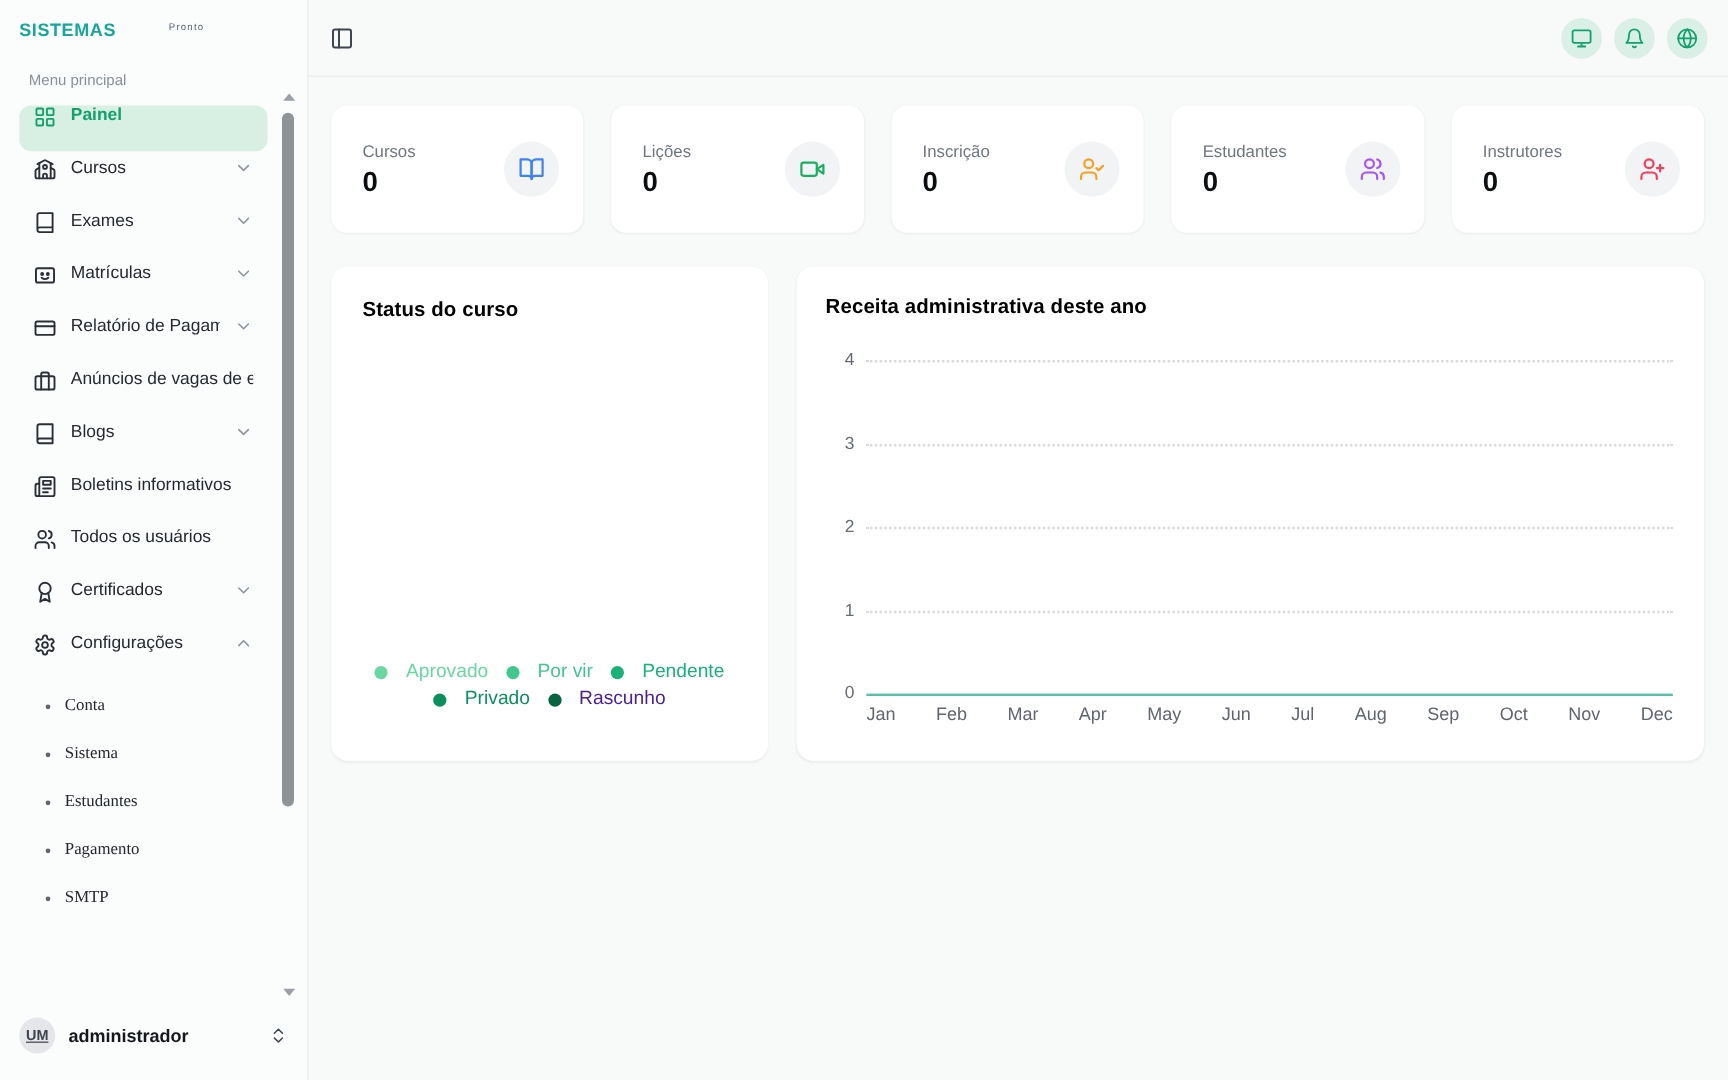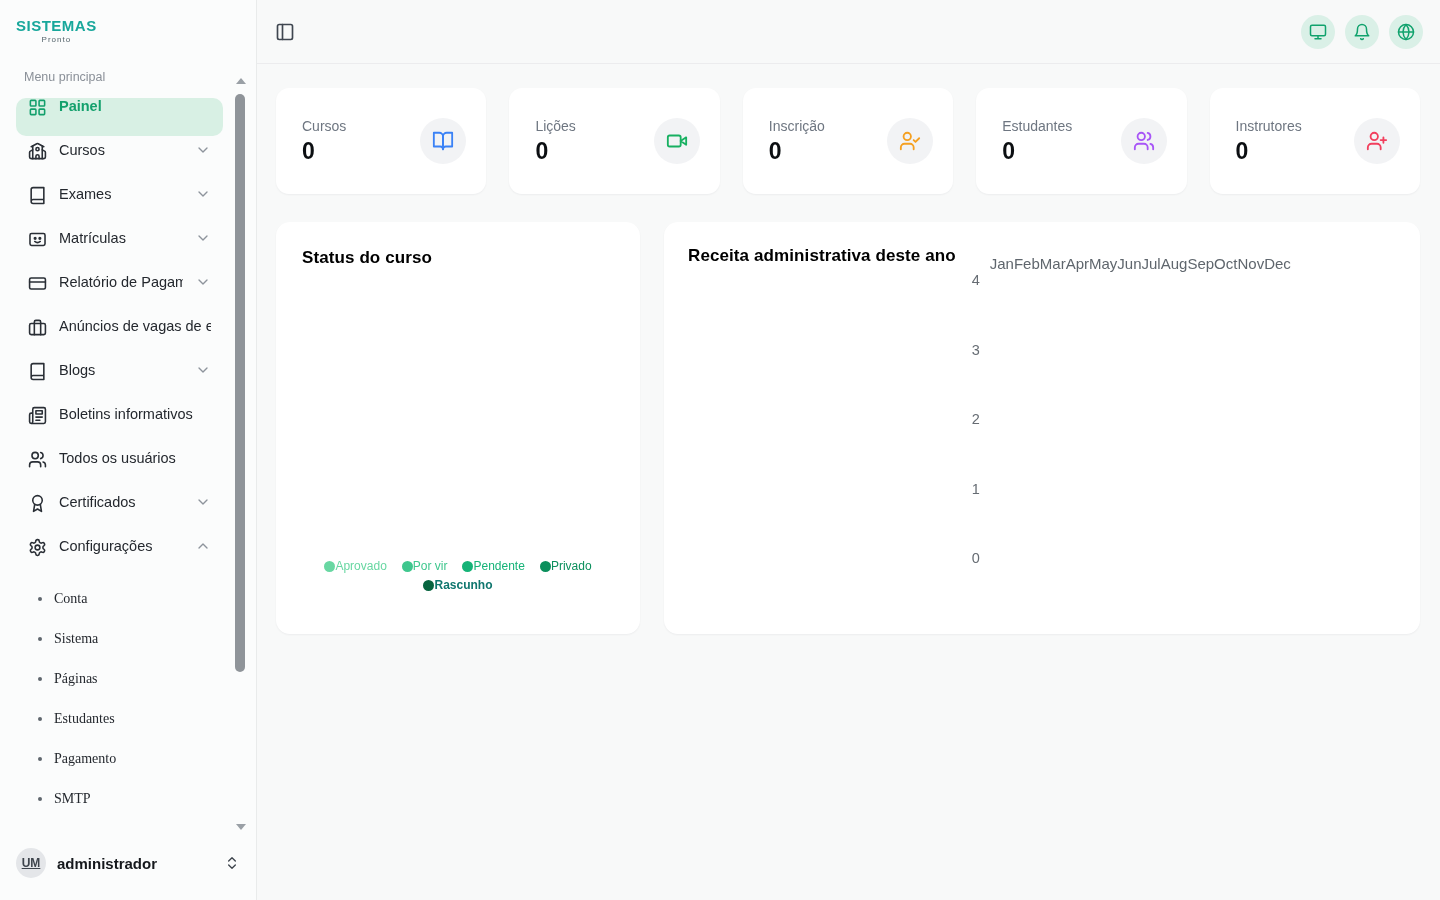--- a/index.html
+++ b/index.html
@@ -3,21 +3,21 @@
 <meta charset="utf-8">
 <style>
   * { margin:0; padding:0; box-sizing:border-box; }
   html,body { width:1440px; height:900px; overflow:hidden; }
   body { font-family:"Liberation Sans", sans-serif; background:#f7f8f8; display:flex; color:#1c2126; }
   svg { display:block; }
 
   
   .sidebar { width:257px; min-width:257px; height:900px; background:#fbfcfc; border-right:1px solid #e9ebeb;
              display:flex; flex-direction:column; position:relative; }
-  .logo-block { padding:17px 0 0 16px; display:inline-flex; flex-direction:column; align-items:center; width:fit-content; }
+  .logo-block { padding:17px 0 0 16px; display:inline-flex; flex-direction:row; width:fit-content;gap:44px; }
   .logo-title { color:#18a79b; font-weight:bold; font-size:15px; letter-spacing:.5px; }
   .logo-subtitle { color:#55646b; font-size:8px; letter-spacing:1px; margin-top:1px; }
   .section-label { color:#8a9098; font-size:12.5px; padding:0 16px 0 24px; margin-top:26px; }
   .nav { padding:14px 33px 0 16px; flex:0 0 auto; }
   .nav-item { height:38px; margin-bottom:6px; display:flex; align-items:flex-start; gap:12px; padding:0 12px;
               border-radius:10px; font-size:14.5px; color:#24282e; cursor:pointer; white-space:nowrap; overflow:hidden; }
   .nav-item .nav-ico { color:#2a2f36; flex:0 0 auto; }
   .nav-item.active { background:#d8f0e4; color:#13a06c; font-weight:bold; }
   .nav-item.active .nav-ico { color:#13a06c; }
   .nav-label { overflow:hidden; text-overflow:clip; }
@@ -56,24 +56,24 @@
   .stat-value { font-size:23px; font-weight:bold; color:#0c0f12; margin-top:4px; }
   .stat-ico { width:46px; height:46px; border-radius:50%; background:#f2f3f5; display:flex; align-items:center; justify-content:center; flex:0 0 auto; }
 
   .row2 { display:grid; grid-template-columns:364px 1fr; gap:24px; margin-top:28px; }
   .panel { background:#fff; border-radius:14px; height:412px; box-shadow:0 1px 2px rgba(16,24,40,.05); }
   .panel-title { font-size:17px; font-weight:bold; color:#000000; letter-spacing:.1px; }
 
   .status-panel { padding:26px; display:flex; flex-direction:column; }
   .status-legend { margin-top:auto; margin-bottom:16px; display:flex; flex-wrap:wrap; justify-content:center;
                    column-gap:15px; row-gap:5px; }
-  .legend-item { display:flex; align-items:center; gap:0; font-size:12px; font-weight:500; cursor:pointer;text-align:center; }
+  .legend-item { display:flex; align-items:center; gap:15px; font-size:16px; font-weight:500; cursor:pointer;text-align:center; }
   .legend-dot { width:11px; height:11px; border-radius:50%; flex:0 0 auto; }
 
-  .chart-panel { padding:24px 24px 0 24px; display:flex; flex-direction:row; }
+  .chart-panel { padding:24px 24px 0 24px; display:flex; flex-direction:column; }
   .plot { position:relative; height:278px; margin-top:34px; }
   .grid-row { position:absolute; left:34px; right:2px; height:0; border-top:2px dotted #d9dadb; }
   .grid-row.zero { border-top:2px solid #5bbfa8; }
   .ytick { position:absolute; left:0; width:24px; text-align:right; transform:translateY(-50%);
            font-size:14.5px; color:#666c73; }
   .x-labels { display:flex; justify-content:space-between; margin:9px 2px 0 34px; font-size:15px; color:#5f666d; }
 </style>
 </head>
 <body>
 
@@ -228,24 +228,20 @@
           </svg>
         </span>
       </div>
       <div class="sub-item">
         <span class="sub-bullet"></span>
         <span>Conta</span>
       </div>
       <div class="sub-item">
         <span class="sub-bullet"></span>
         <span>Sistema</span>
-      </div>
-      <div class="sub-item">
-        <span class="sub-bullet"></span>
-        <span>Páginas</span>
       </div>
       <div class="sub-item">
         <span class="sub-bullet"></span>
         <span>Estudantes</span>
       </div>
       <div class="sub-item">
         <span class="sub-bullet"></span>
         <span>Pagamento</span>
       </div>
       <div class="sub-item">
@@ -384,21 +380,21 @@
               <span>Por vir</span>
             </div>
             <div class="legend-item" style="color: rgb(21, 179, 119);">
               <span class="legend-dot" style="background:#15b377"></span>
               <span>Pendente</span>
             </div>
             <div class="legend-item" style="color: rgb(11, 143, 92);">
               <span class="legend-dot" style="background:#0b8f5c"></span>
               <span>Privado</span>
             </div>
-            <div class="legend-item" style="color: #0f766e; font-weight: bold;">
+            <div class="legend-item" style="color: #4c1d95;">
               <span class="legend-dot" style="background:#07643f"></span>
               <span>Rascunho</span>
             </div>
           </div>
       </section>
 
       <section class="panel chart-panel">
         <h2 class="panel-title">Receita administrativa deste ano</h2>
         <div class="plot">
             <div class="grid-row" style="top: 0px;"></div>

